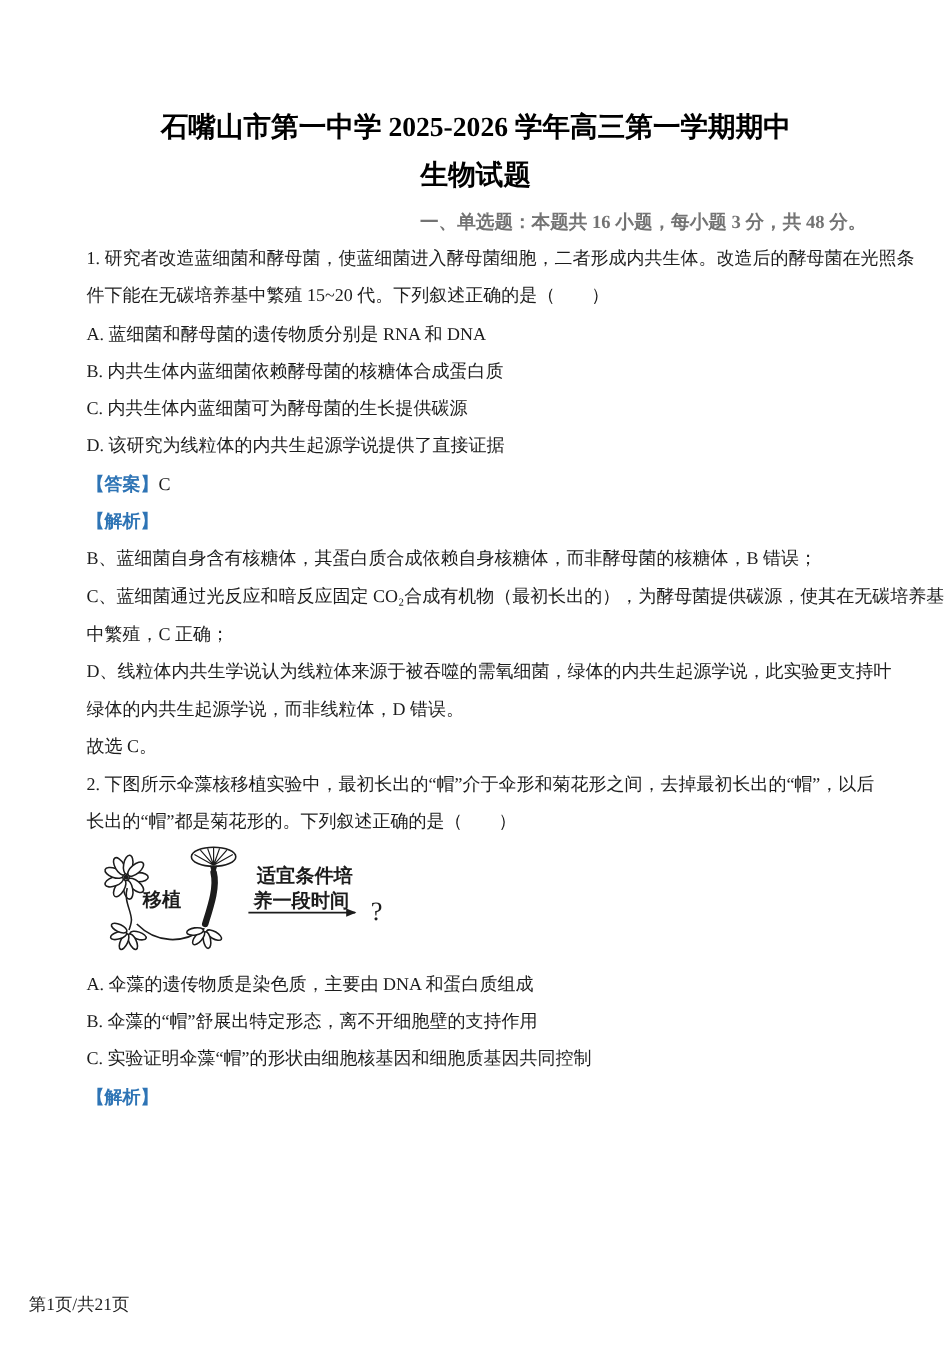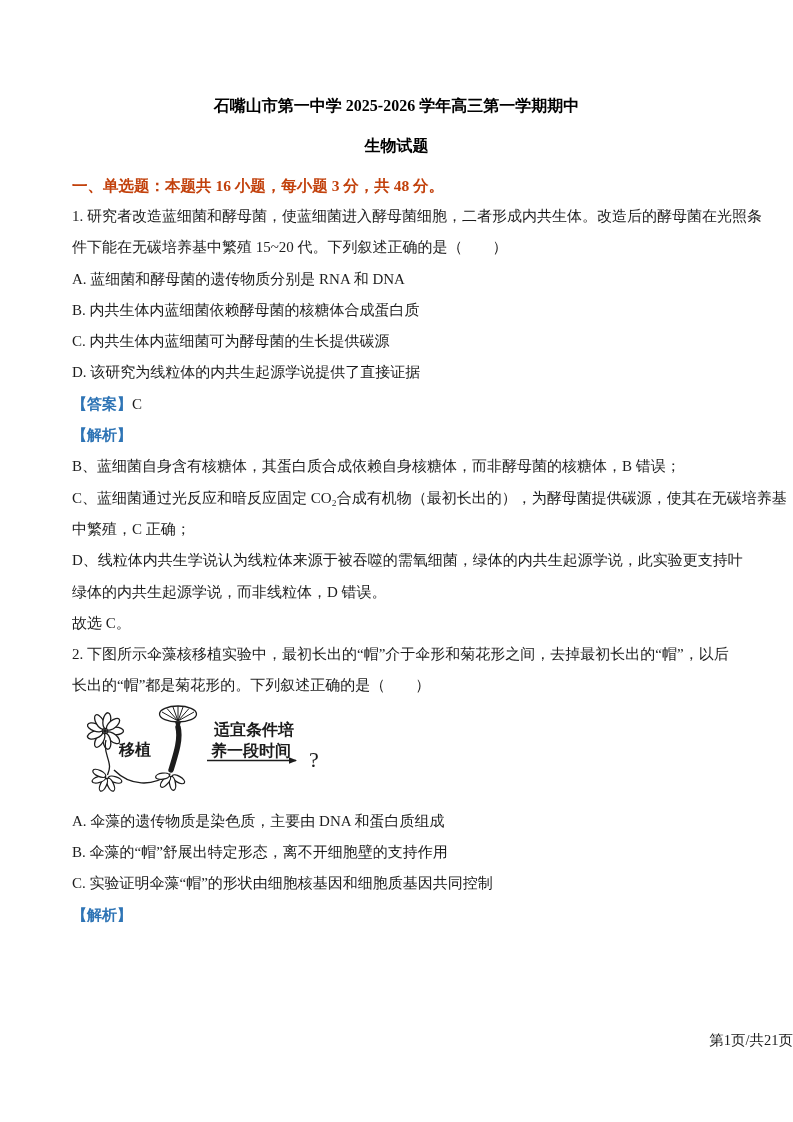--- a/index.html
+++ b/index.html
@@ -10,56 +10,58 @@
     height: 1122px;
     background: #ffffff;
     overflow: hidden;
     font-family: "Liberation Serif", "DejaVu Serif", serif;
     color: var(--ink);
   }
   .doc-header {
     padding-top: 86px;
     text-align: center;
     font-weight: bold;
-    font-size: 16px;
+    font-size: 23px;
     line-height: 40px;
     color: #000;
   }
   .section-header {
     margin: 4px 71px 0 72px;
     font-weight: bold;
     font-size: 15.5px;
     line-height: 31px;
-    color: #c2410c;
+    color: #737373;
+    text-align: right;
   }
   .content {
     margin: 0 40px 0 72px;
     font-size: 15px;
     line-height: 31.3px;
   }
   .line { white-space: nowrap; }
   .accent { color: var(--accent); font-weight: bold; }
   .figure {
     height: 104px;
     position: relative;
   }
   .figure svg { position: absolute; left: 78px; top: -4px; }
   .fig-text {
     font-family: "Liberation Serif", "DejaVu Serif", serif;
     font-weight: bold;
     fill: var(--ink);
   }
   .page-footer {
     position: absolute;
-    top: 1026px;
+    top: 1074px;
     left: 0;
     right: 0;
-    text-align: right;
+    text-align: left;
     font-size: 14.5px;
     line-height: 28px;
+    padding-left: 24px;
   }
 </style>
 </head>
 <body>
 
 <div class="page">
 
   <div class="doc-header">
     <div>石嘴山市第一中学 2025-2026 学年高三第一学期期中</div>
     <div>生物试题</div>

